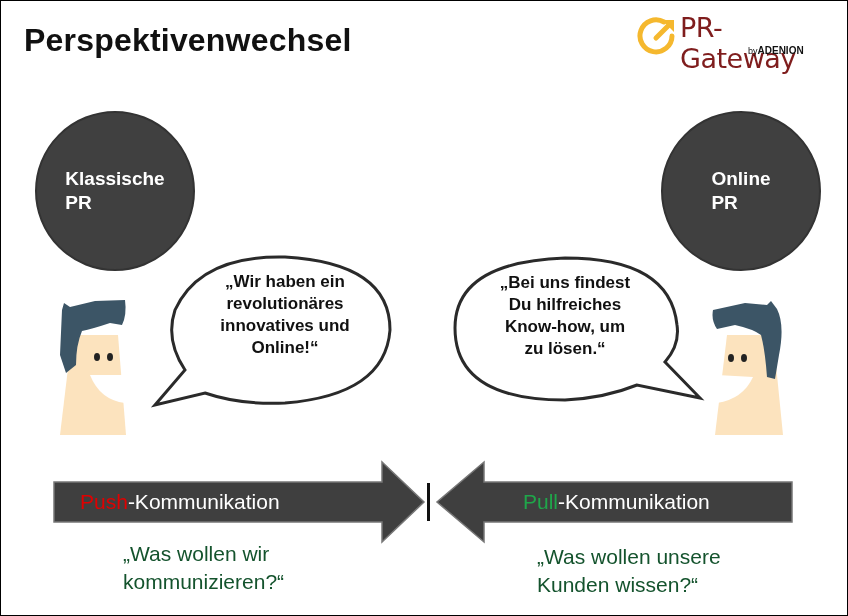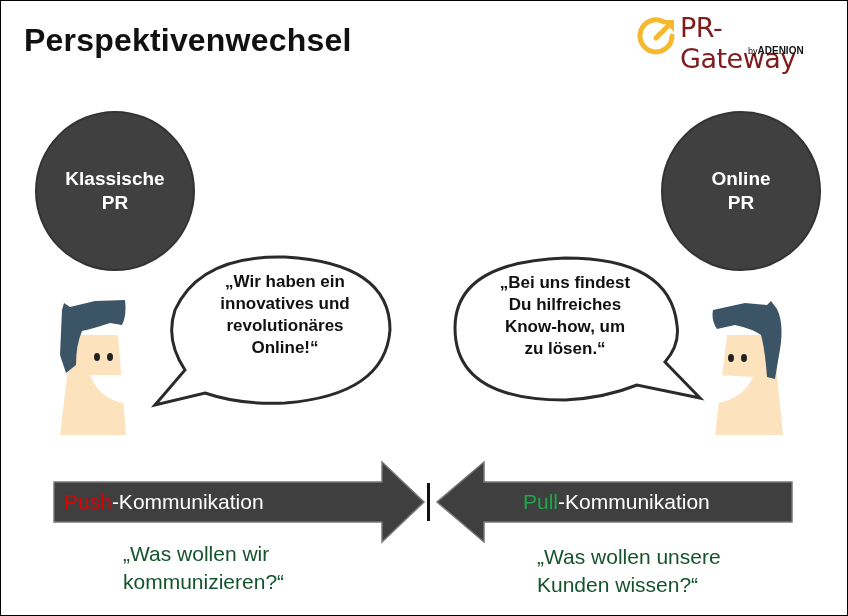--- a/index.html
+++ b/index.html
@@ -3,21 +3,21 @@
 <meta charset="utf-8">
 <style>
   html,body{margin:0;padding:0;background:#fff;}
   body{width:848px;height:616px;position:relative;overflow:hidden;font-family:"Liberation Sans",sans-serif;}
   .frame{position:absolute;left:0;top:0;width:846px;height:614px;border:1px solid #000;}
   .title{position:absolute;left:24px;top:22px;font-size:32px;font-weight:bold;color:#111;letter-spacing:0.2px;}
   .logo{position:absolute;left:636px;top:10px;width:200px;height:50px;}
   .logo-text{position:absolute;left:44px;top:2px;font-size:27px;color:#7f1d1d;font-family:"DejaVu Sans",sans-serif;letter-spacing:-0.5px;}
   .logo-sub{position:absolute;left:112px;top:35px;font-size:10px;font-weight:bold;color:#111;}
   .logo-sub .by{font-weight:normal;font-size:9px;}
-  .circle{position:absolute;width:156px;height:156px;border-radius:50%;background:#404040;border:2px solid #333;color:#fff;font-weight:bold;font-size:19px;text-align:center;display:flex;align-items:center;justify-content:center;line-height:24px;}
+  .circle{position:absolute;width:156px;height:156px;border-radius:50%;background:#404040;border:2px solid #333;color:#fff;font-weight:bold;font-size:19px;display:flex;align-items:center;justify-content:center;line-height:24px;}
   .circle span{display:block;}
   .bubble-text{position:absolute;font-weight:bold;font-size:17px;line-height:22px;color:#111;text-align:center;}
   svg{position:absolute;}
   .arrow-label{position:absolute;font-size:21px;color:#fff;}
   .quote{position:absolute;font-size:21px;color:#14532d;line-height:28px;}
 </style>
 </head>
 <body>
 
 <div class="frame"></div>
@@ -63,40 +63,40 @@
   <path d="M8 15 L40 8 L62 10 L66 6 L72 14 Q80 30 74 60 L70 84 L62 82 Q60 55 56 40 Q48 34 30 30 L12 34 Q6 25 8 15 Z" fill="#3C5566"></path>
   <ellipse cx="26" cy="63" rx="3" ry="4" fill="#222"></ellipse>
   <ellipse cx="39" cy="63" rx="3" ry="4" fill="#222"></ellipse>
 </svg>
 
 <svg width="260" height="170" viewBox="0 0 260 170" style="left:145px;top:245px;">
   <path d="M40 125 Q20 95 30 65 Q55 10 140 12 Q245 18 245 85 Q240 150 140 158 Q95 160 60 148 L10 160 Z" fill="#fff" stroke="#2a2a2a" stroke-width="3"></path>
 </svg>
 <div class="bubble-text" style="left:175px;top:271px;width:220px;">
   <div>„Wir haben ein</div>
+  <div>revolutionäres</div>
   <div>innovatives und</div>
-  <div>revolutionäres</div>
   <div>Online!“</div>
 </div>
 
 <svg width="260" height="160" viewBox="0 0 260 160" style="left:445px;top:250px;">
   <path d="M10 78 Q10 12 120 8 Q225 8 232 75 Q235 95 220 112 L255 148 L192 135 Q160 148 120 150 Q10 150 10 78 Z" fill="#fff" stroke="#2a2a2a" stroke-width="3"></path>
 </svg>
 <div class="bubble-text" style="left:455px;top:272px;width:220px;">
   <div>„Bei uns findest</div>
   <div>Du hilfreiches</div>
   <div>Know-how, um</div>
   <div>zu lösen.“</div>
 </div>
 
 <svg width="380" height="84" viewBox="0 0 380 84" style="left:52px;top:460px;">
   <path d="M2 22 L330 22 L330 2 L372 42 L330 82 L330 62 L2 62 Z" fill="#3F3F3F" stroke="#777" stroke-width="1.5"></path>
 </svg>
 <div class="arrow-label" style="left:64px;top:490px;">
-  <span style="color:#E00000;">Push</span><span>-Kommunikation</span>
+  <span style="color:#E00000;margin-left:16px;">Push</span><span>-Kommunikation</span>
 </div>
 
 <div style="position:absolute;left:427px;top:483px;width:3px;height:38px;background:#111;"></div>
 
 <svg width="380" height="84" viewBox="0 0 380 84" style="left:434px;top:460px;">
   <path d="M358 22 L50 22 L50 2 L3 42 L50 82 L50 62 L358 62 Z" fill="#3F3F3F" stroke="#777" stroke-width="1.5"></path>
 </svg>
 <div class="arrow-label" style="left:523px;top:490px;">
   <span style="color:#1FA64A;">Pull</span><span>-Kommunikation</span>
 </div>

